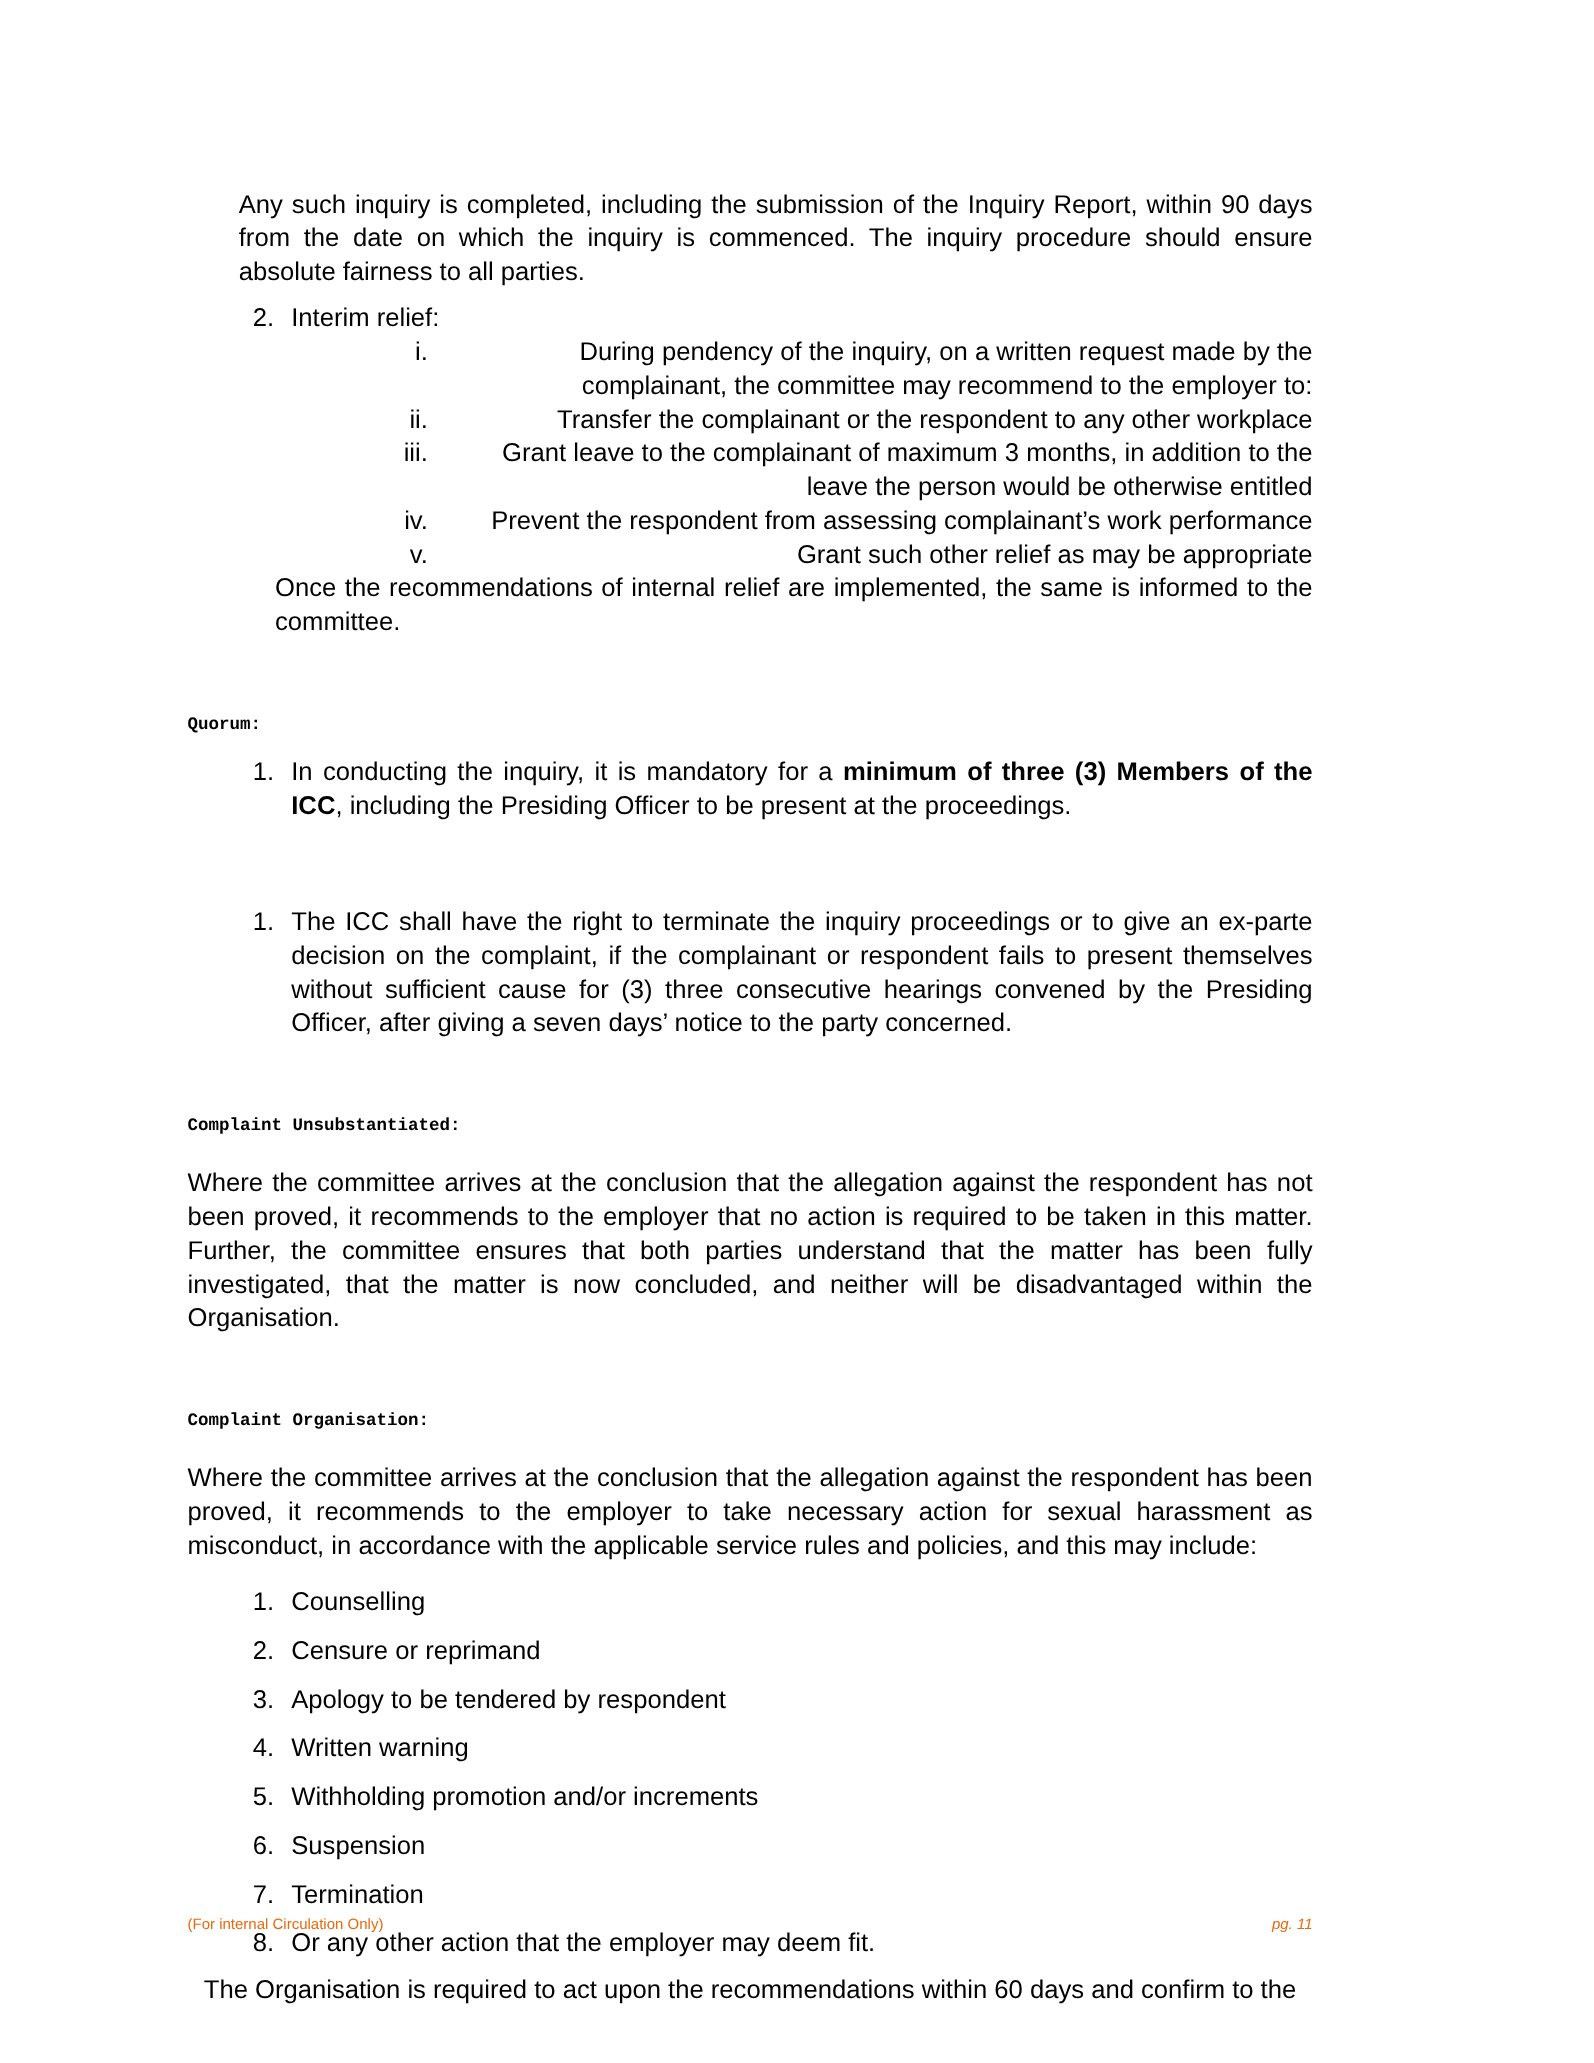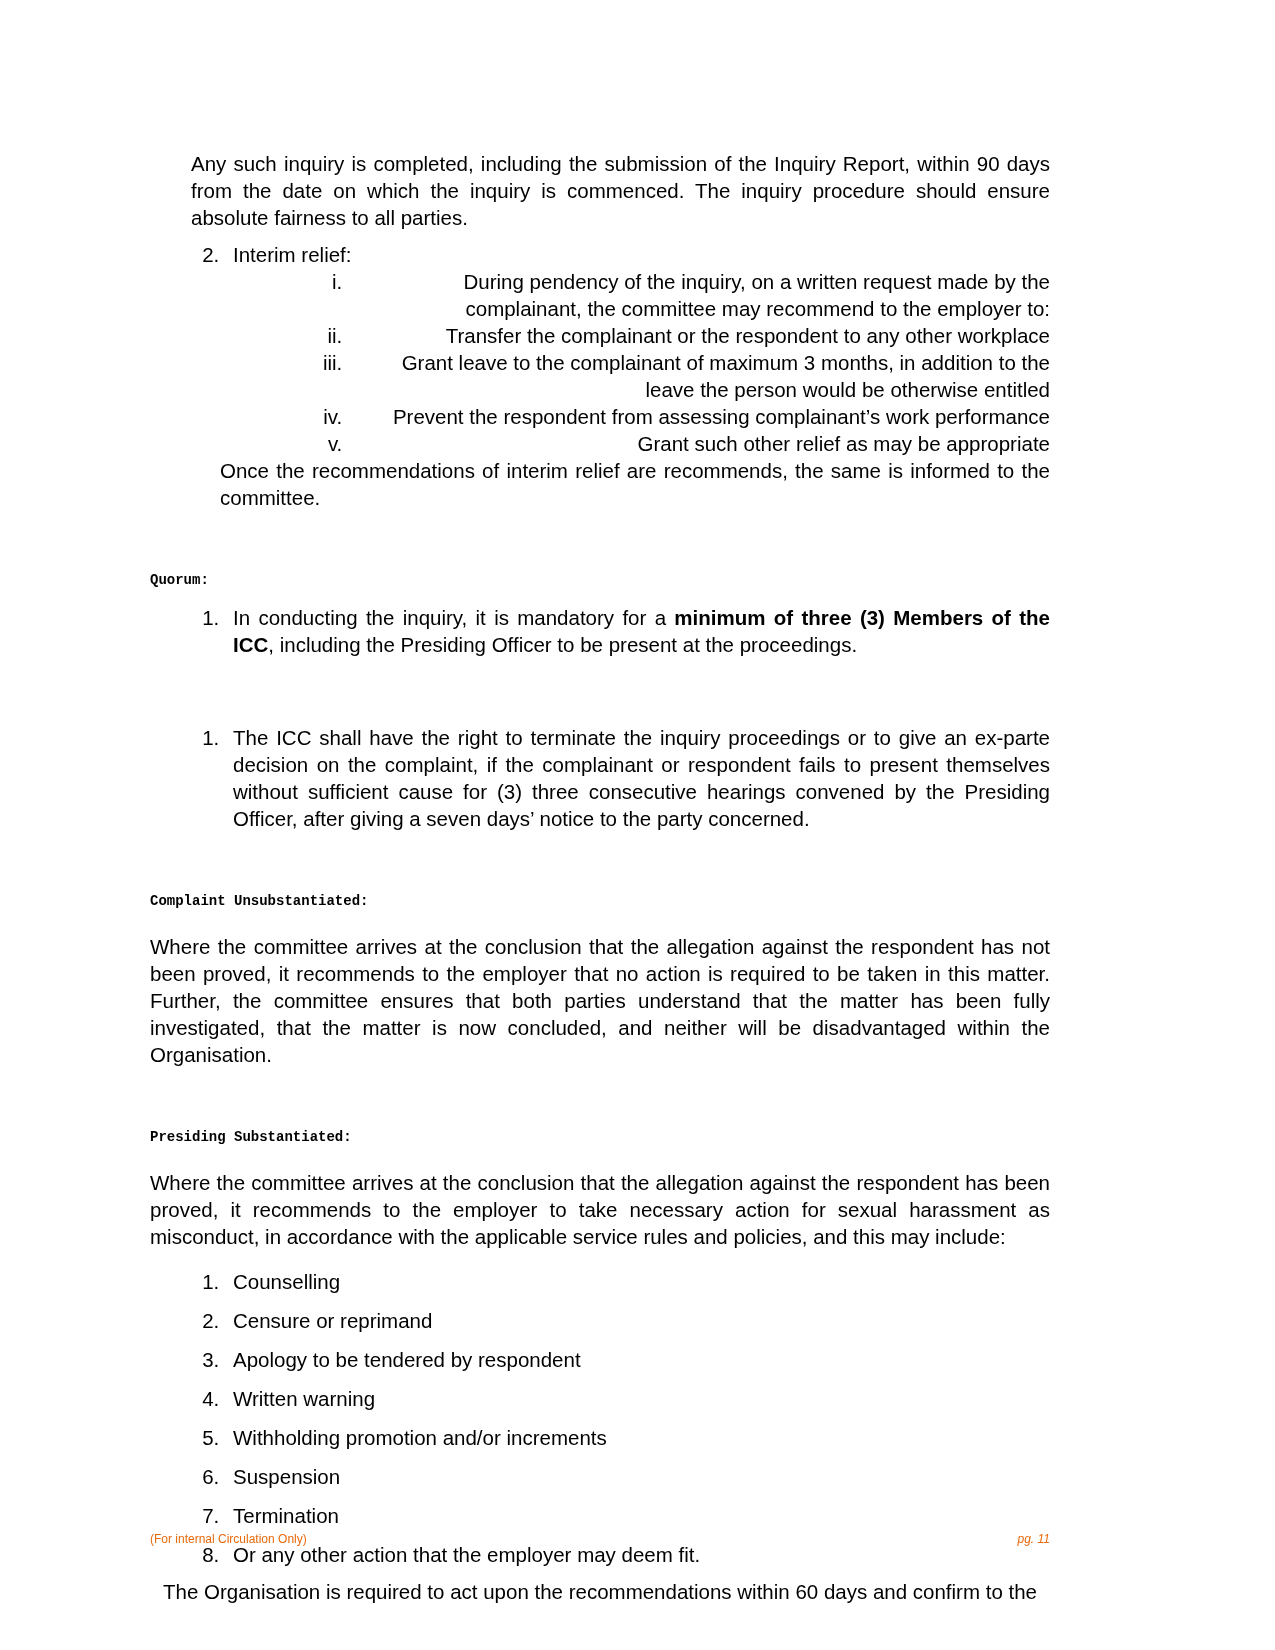--- a/index.html
+++ b/index.html
@@ -137,21 +137,21 @@
           <li>
             <span class="li-text">Prevent the respondent from assessing complainant’s work performance</span>
           </li>
           <li>
             <span class="li-text">Grant such other relief as may be appropriate</span>
           </li>
         </ol>
       </li>
     </ol>
 
-    <p class="para" style="margin-left:70px;">Once the recommendations of interim relief are recommends, the same is informed to the committee.</p>
+    <p class="para" style="margin-left:70px;">Once the recommendations of internal relief are implemented, the same is informed to the committee.</p>
 
     <div class="spacer-xl"></div>
 
     <h2 class="heading">Quorum:</h2>
 
     <div class="spacer-xs"></div>
 
     <ol class="decimal">
       <li><span class="li-text">In conducting the inquiry, it is mandatory for a </span><span class="li-text bold">minimum of three (3) Members of the ICC</span><span class="li-text">, including the Presiding Officer to be present at the proceedings.</span></li>
     </ol>
@@ -170,21 +170,21 @@
     <div class="spacer-xl"></div>
 
     <h2 class="heading">Complaint Unsubstantiated:</h2>
 
     <div class="spacer-s"></div>
 
     <p class="para para-just-full">Where the committee arrives at the conclusion that the allegation against the respondent has not been proved, it recommends to the employer that no action is required to be taken in this matter. Further, the committee ensures that both parties understand that the matter has been fully investigated, that the matter is now concluded, and neither will be disadvantaged within the Organisation.</p>
 
     <div class="spacer-xl"></div>
 
-    <h2 class="heading">Presiding Substantiated:</h2>
+    <h2 class="heading">Complaint Organisation:</h2>
 
     <div class="spacer-s"></div>
 
     <p class="para para-just-full">Where the committee arrives at the conclusion that the allegation against the respondent has been proved, it recommends to the employer to take necessary action for sexual harassment as misconduct, in accordance with the applicable service rules and policies, and this may include:</p>
 
     <div class="spacer-s"></div>
 
     <ol class="decimal spaced">
       <li>
         <span class="li-text">Counselling</span>

